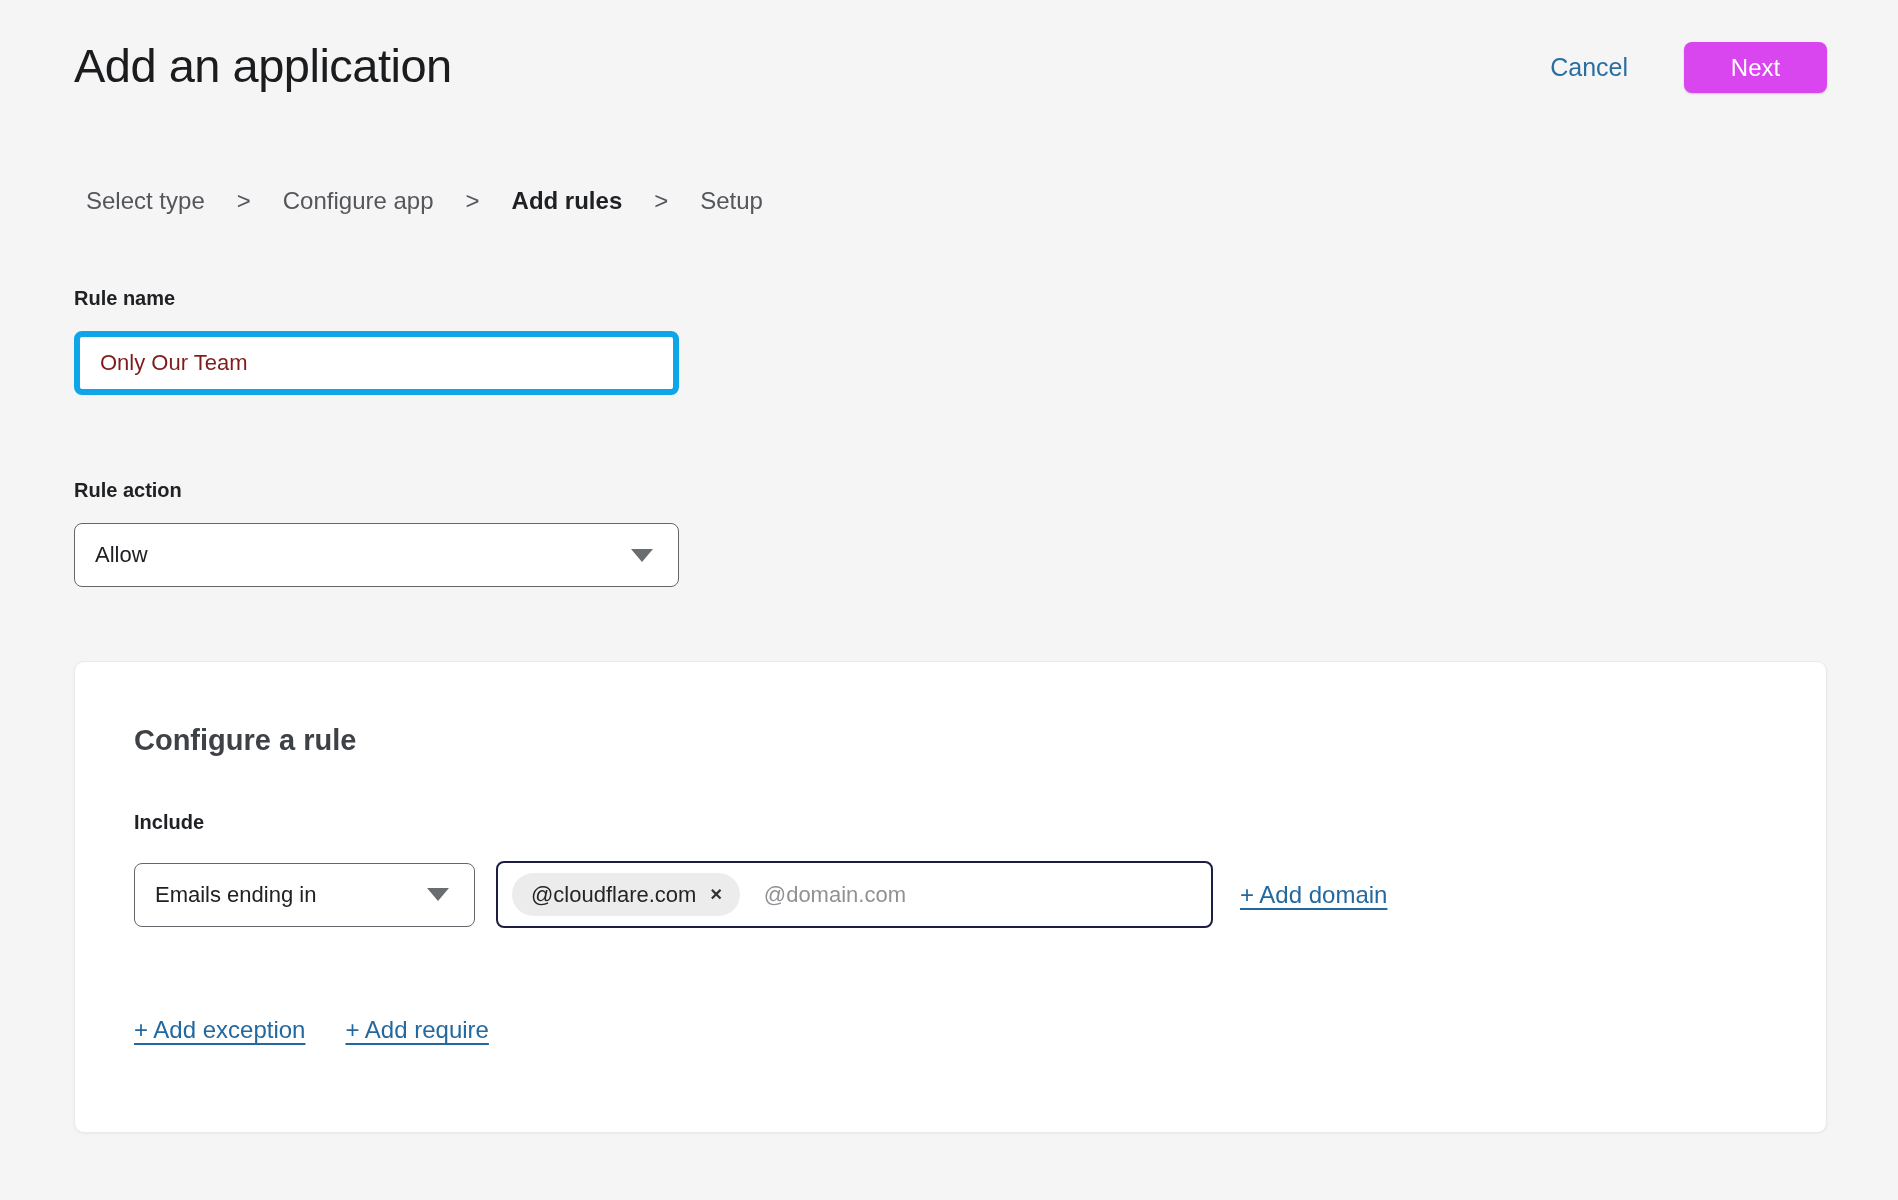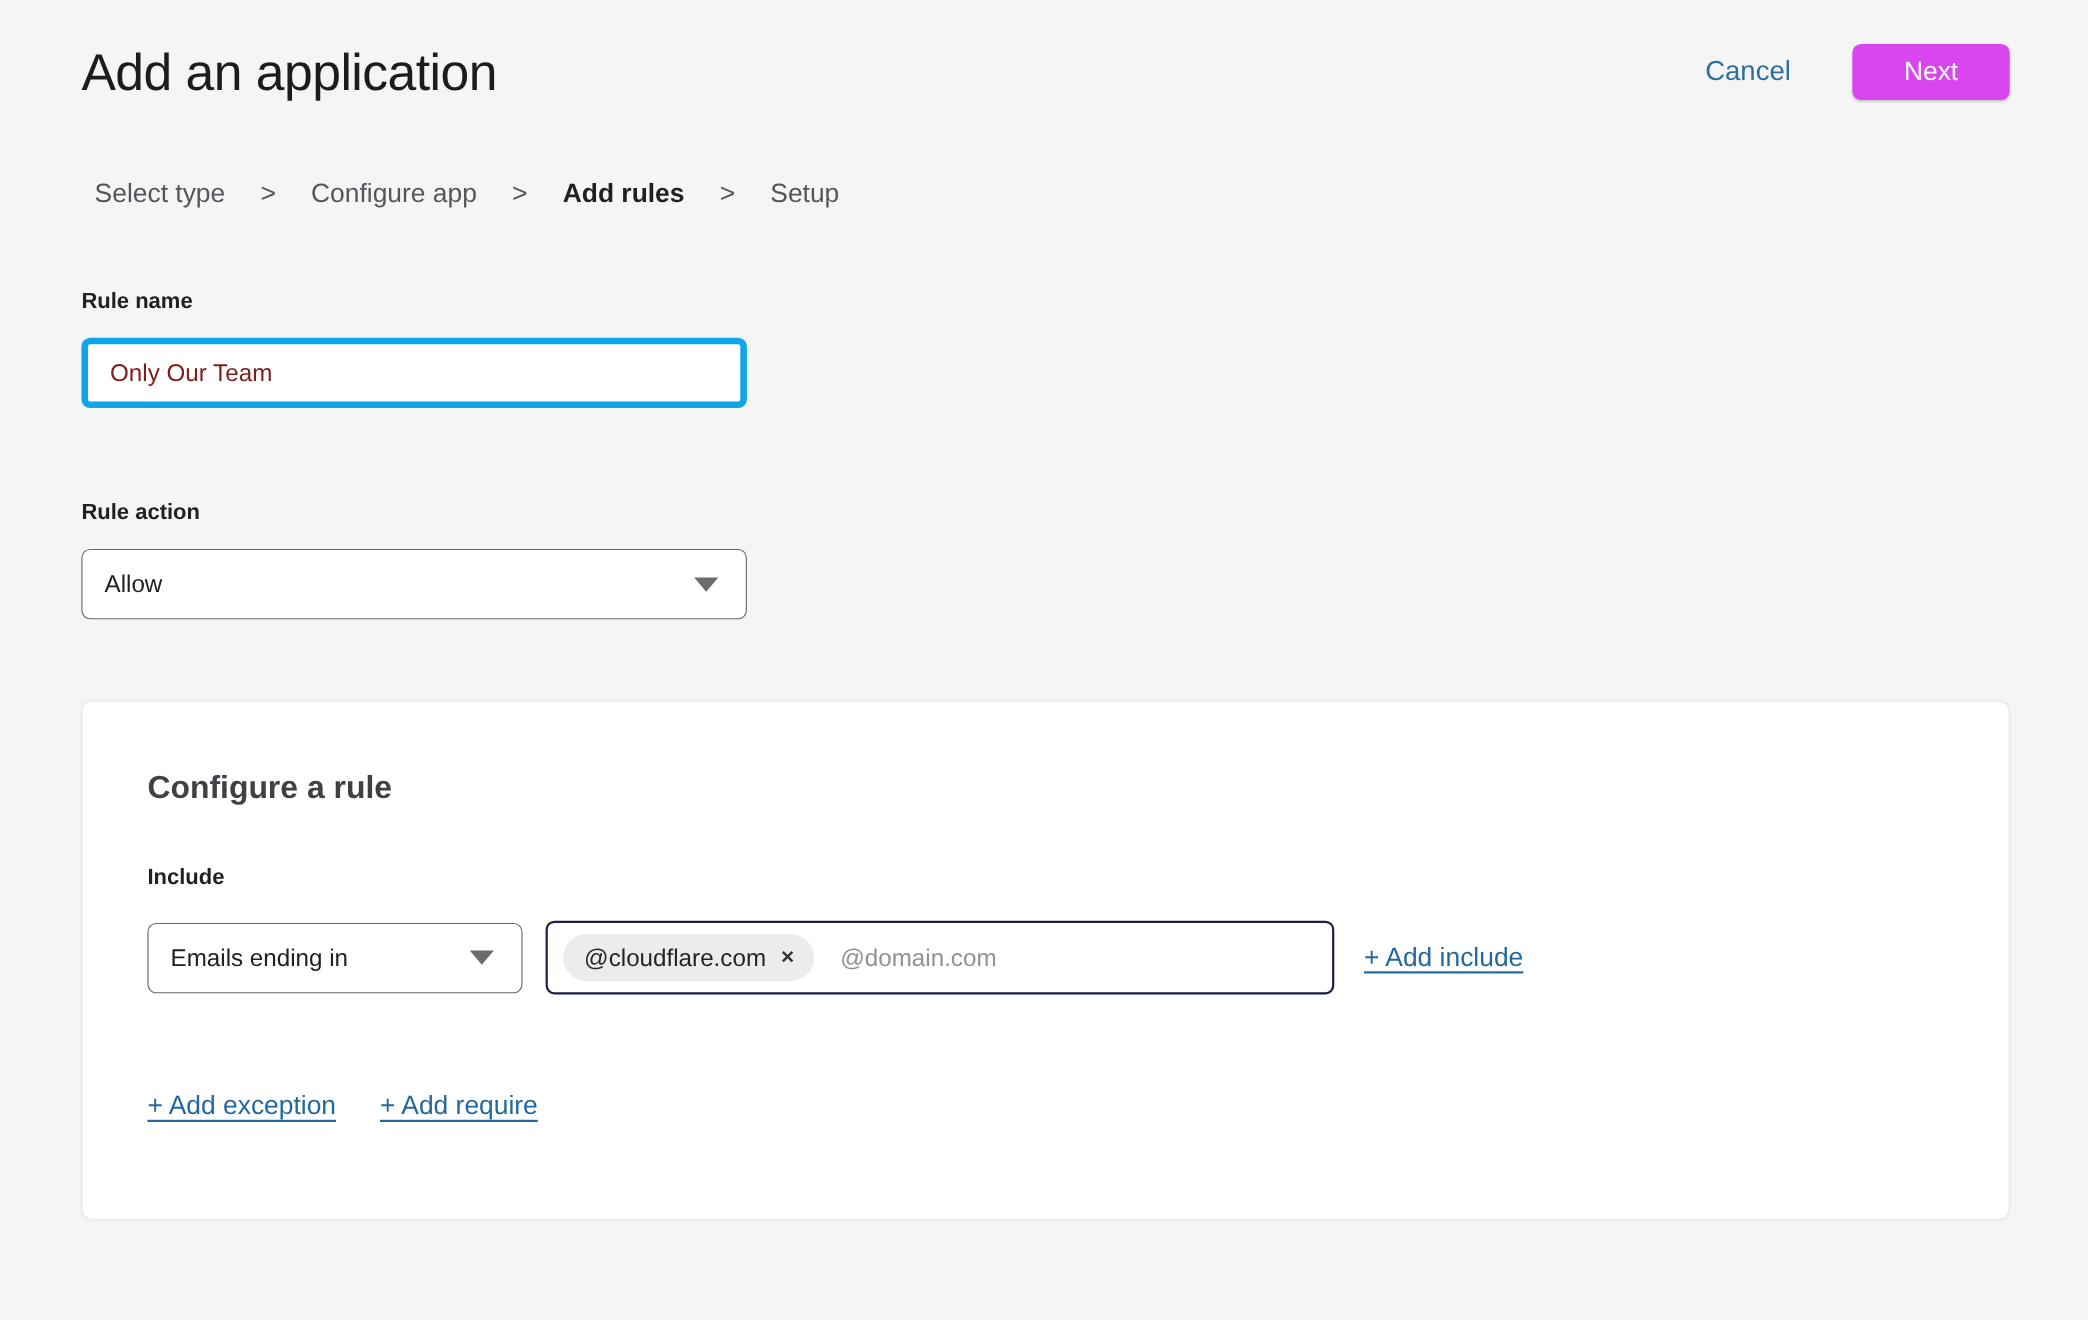--- a/index.html
+++ b/index.html
@@ -9,21 +9,21 @@
     font-family: "Liberation Sans", sans-serif;
     color: #1d1e20;
     overflow: hidden;
   }
   .page { padding: 38px 71px 0 74px; }
 
   
   .header-row {
     display: flex;
     justify-content: space-between;
-    align-items: center;
+    align-items: flex-end;
   }
   h1.page-title {
     font-size: 47px;
     font-weight: 300;
     letter-spacing: -0.5px;
     color: #1b1c1e;
   }
   .header-actions { display: flex; align-items: center; gap: 56px; }
   .cancel-link {
     font-size: 25px;
@@ -38,21 +38,21 @@
     font-size: 24px;
     font-family: "Liberation Sans", sans-serif;
     border: none;
     border-radius: 8px;
     cursor: pointer;
     box-shadow: 0 1px 2px rgba(0,0,0,0.18);
   }
 
   
   .breadcrumb {
-    margin: 70px 0 0 12px;
+    margin: 94px 0 0 12px;
     display: flex;
     align-items: center;
     gap: 32px;
     font-size: 24px;
     color: #54565b;
   }
   .breadcrumb .crumb { cursor: pointer; }
   .breadcrumb .crumb.active { font-weight: bold; color: #1f2023; }
   .breadcrumb .sep { color: #54565b; }
 
@@ -221,21 +221,21 @@
       </div>
 
       <div class="tag-input">
         <span class="pill">
           <span>@cloudflare.com</span>
           <span class="x-icon">✕</span>
         </span>
         <input type="text" placeholder="@domain.com" style="">
       </div>
 
-      <a class="action-link add-include">+ Add include</a>
+      <a class="action-link add-include">+ Add domain</a>
     </div>
 
     <div class="links-row">
       <a class="action-link">+ Add exception</a>
       <a class="action-link">+ Add require</a>
     </div>
   </section>
 
 </div>
 

